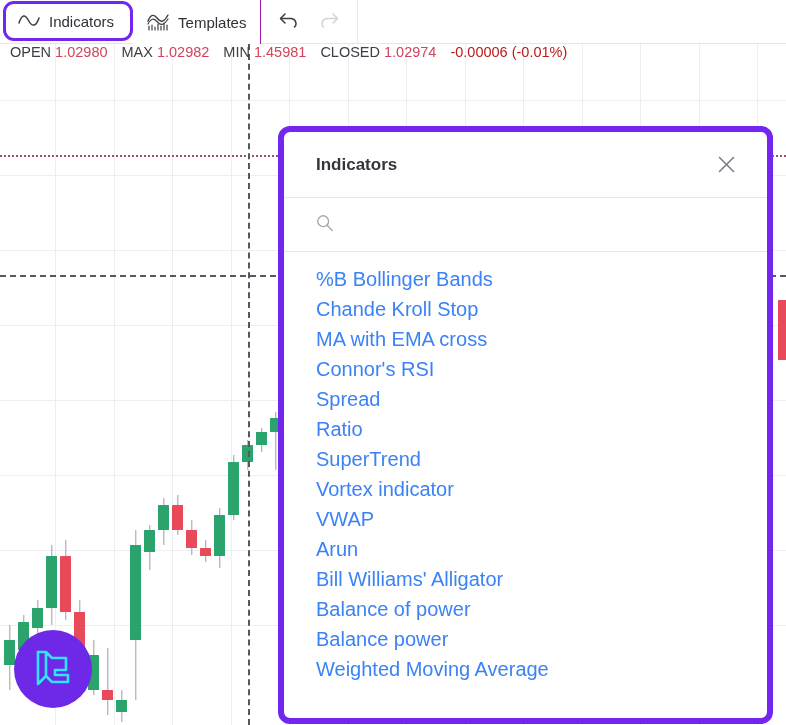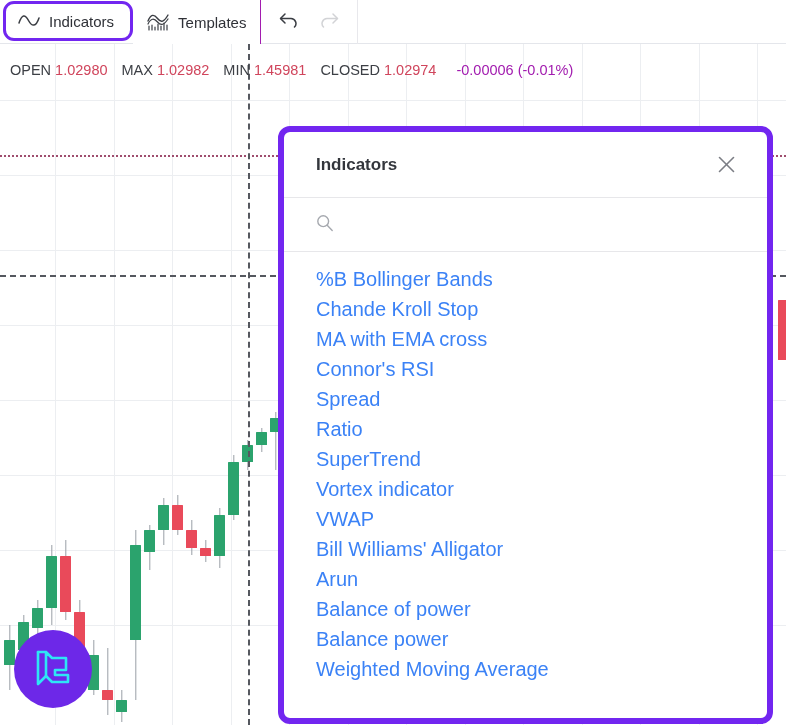--- a/index.html
+++ b/index.html
@@ -60,30 +60,30 @@
   }
   .nav-ico { cursor: pointer; }
   .nav-ico.disabled { opacity: .38; cursor: default; }
 
   
   .quotebar {
     position: absolute;
     left: 0; top: 44px;
     width: 786px; height: 34px;
     display: flex;
-    align-items: flex-end;
+    align-items: flex-start;
     gap: 0;
     padding-left: 10px;
     font-size: 14.5px;
     z-index: 20;
     pointer-events: none;
   }
   .q-lbl { color: #3c3f45; margin-right: 4px; }
   .q-val { color: #d0455c; margin-right: 14px; }
-  .q-chg { color: #a21caf; margin-left: 6px; }
+  .q-chg { color: #b91c1c; }
 
   
   .chart {
     position: absolute;
     left: 0; top: 44px;
     width: 786px; height: 681px;
     background: #ffffff;
     overflow: hidden;
     z-index: 10;
   }
@@ -414,21 +414,21 @@
     <div class="list" id="indicator-list">
         <div class="list-item">%B Bollinger Bands</div>
         <div class="list-item">Chande Kroll Stop</div>
         <div class="list-item">MA with EMA cross</div>
         <div class="list-item">Connor's RSI</div>
         <div class="list-item">Spread</div>
         <div class="list-item">Ratio</div>
         <div class="list-item">SuperTrend</div>
         <div class="list-item">Vortex indicator</div>
         <div class="list-item">VWAP</div>
+        <div class="list-item">Arun</div>
         <div class="list-item">Bill Williams' Alligator</div>
-        <div class="list-item">Arun</div>
         <div class="list-item">Balance of power</div>
         <div class="list-item">Balance power</div>
         <div class="list-item">Weighted Moving Average</div>
       </div>
   </div>
 
 </div>
 
 </body></html>

